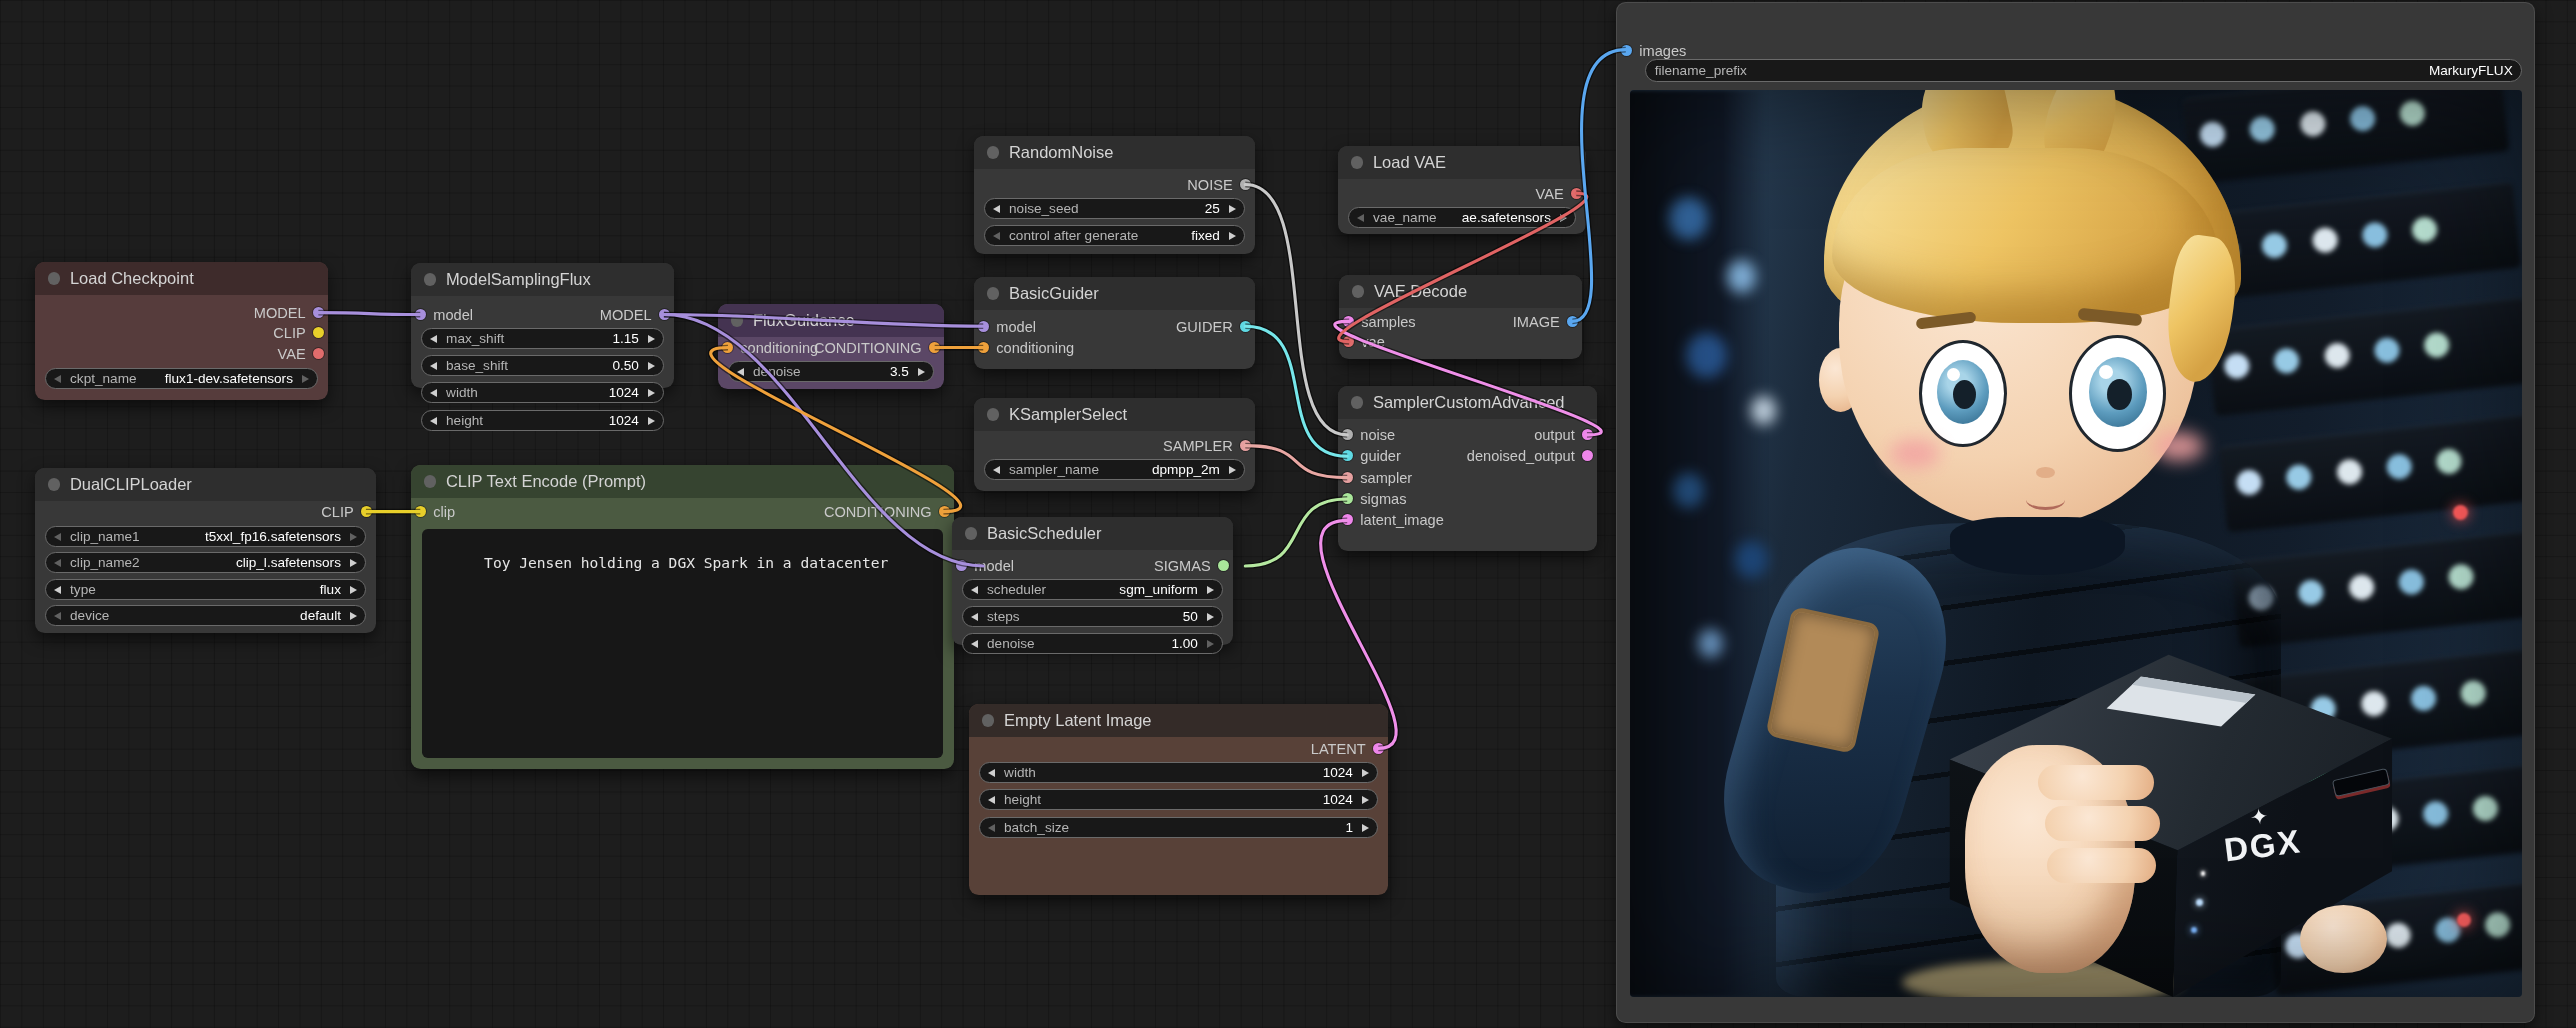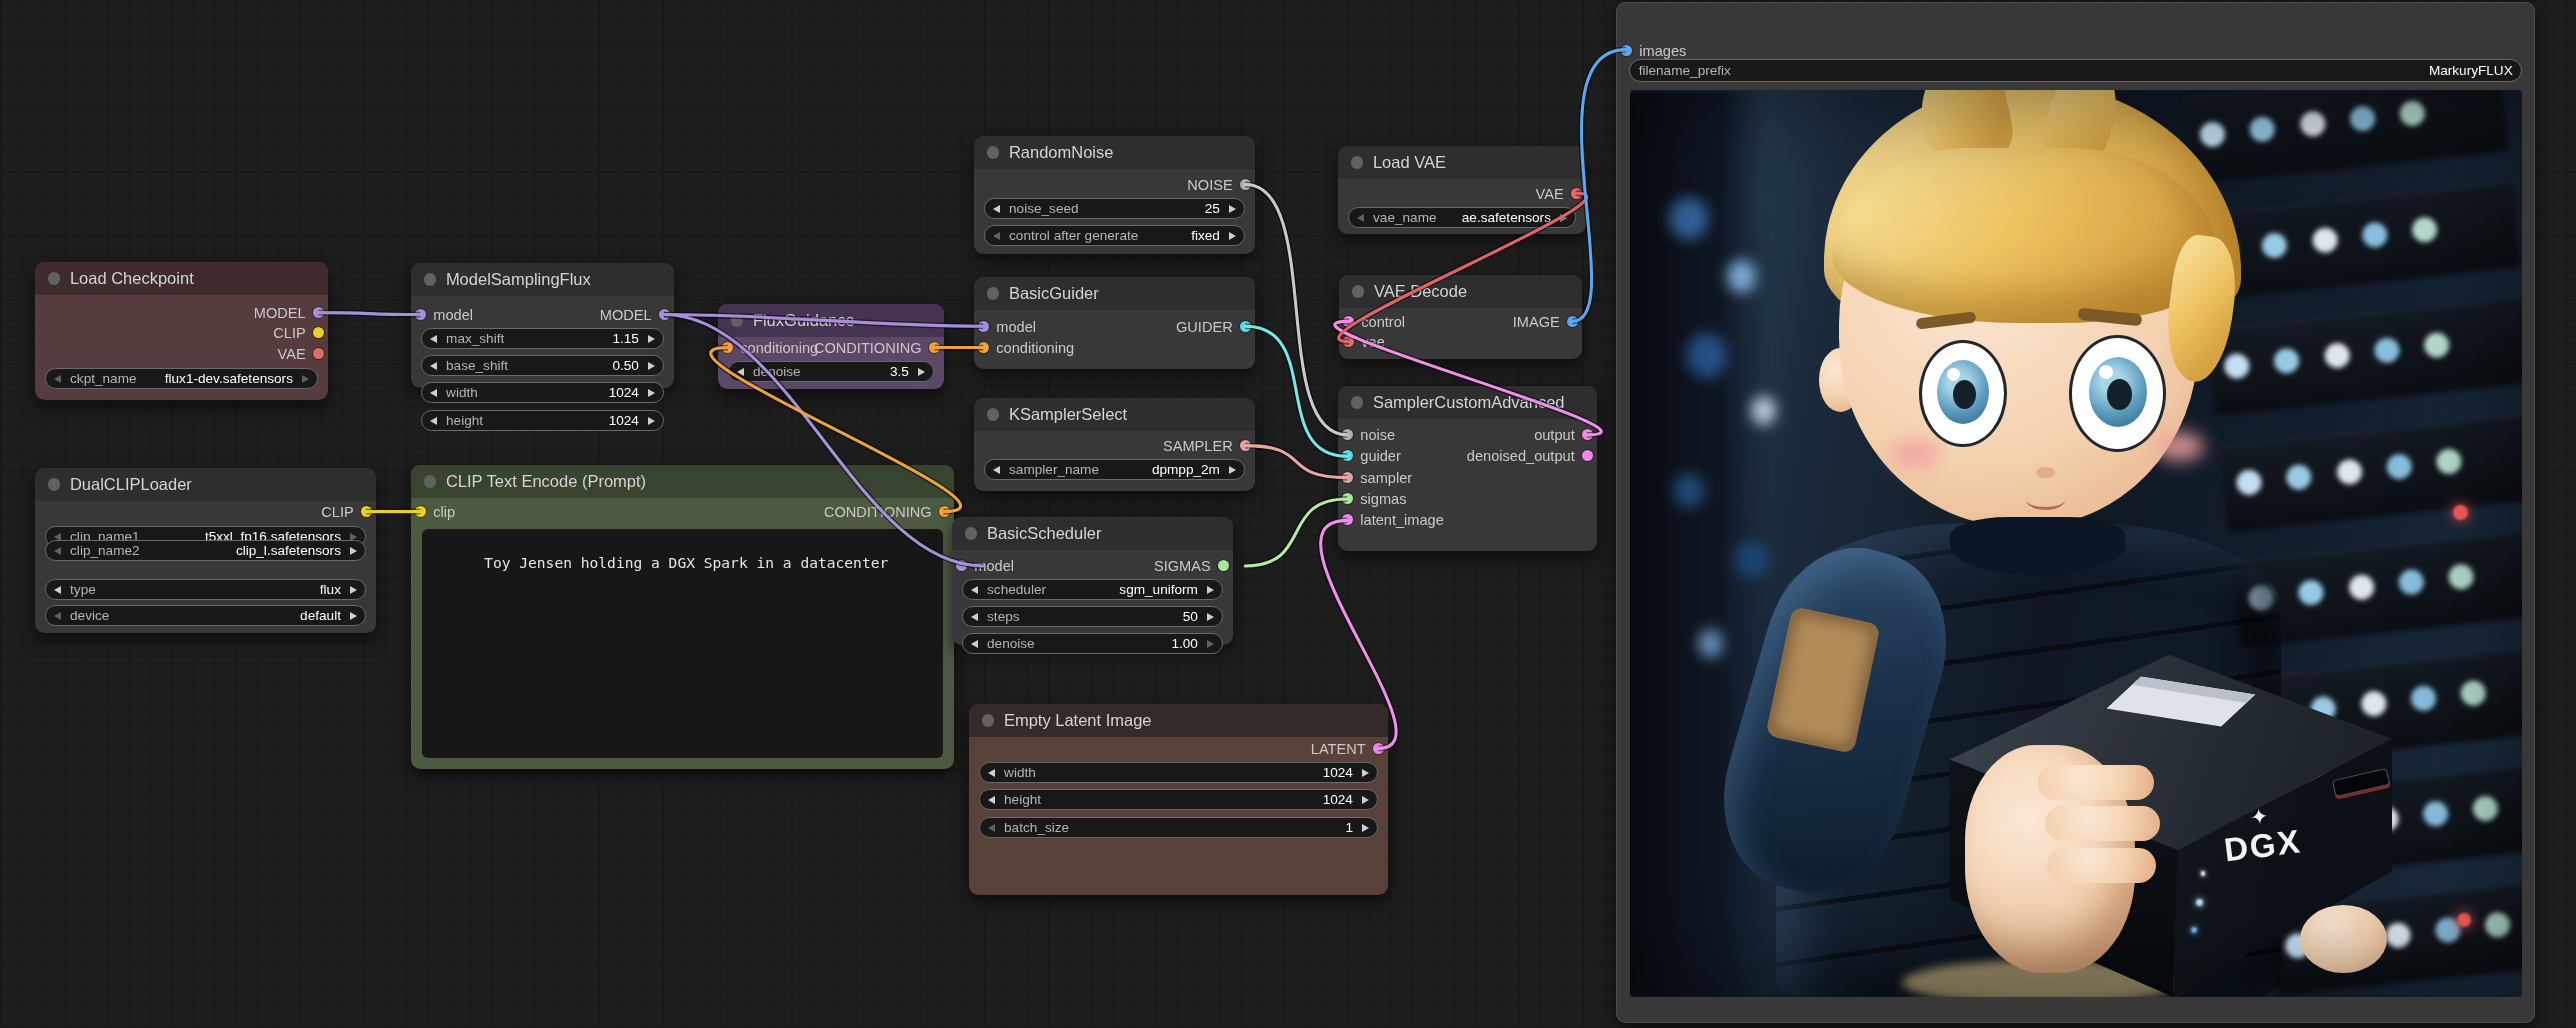--- a/index.html
+++ b/index.html
@@ -95,21 +95,21 @@
     <div class="prow out" style="top:33px">
       <span class="plbl">CLIP</span>
       <span class="pdot" style="background:#e8cf2a"></span>
     </div>
     <div class="pill" style="top:58px">
       <span class="arr arr-l dim"></span>
       <span class="plab">clip_name1</span>
       <span class="pval">t5xxl_fp16.safetensors</span>
       <span class="arr arr-r dim"></span>
     </div>
-    <div class="pill" style="top:72px">
+    <div class="pill" style="top:84px">
       <span class="arr arr-l dim"></span>
       <span class="plab">clip_name2</span>
       <span class="pval">clip_l.safetensors</span>
       <span class="arr arr-r"></span>
     </div>
     <div class="pill" style="top:111px">
       <span class="arr arr-l"></span>
       <span class="plab">type</span>
       <span class="pval">flux</span>
       <span class="arr arr-r"></span>
@@ -309,21 +309,21 @@
     </div>
   </div>
 
   <div class="node n-default" style="left:1339px;top:275px;width:243px;height:84px">
     <div class="nhead">
       <span class="ndot"></span>
       <span class="ntitle">VAE Decode</span>
     </div>
     <div class="prow in" style="top:36px">
       <span class="pdot" style="background:#ee86ea"></span>
-      <span class="plbl">control</span>
+      <span class="plbl">samples</span>
     </div>
     <div class="prow in" style="top:56px">
       <span class="pdot" style="background:#e06c6c"></span>
       <span class="plbl">vae</span>
     </div>
     <div class="prow out" style="top:36px">
       <span class="plbl">IMAGE</span>
       <span class="pdot" style="background:#5aa7f0"></span>
     </div>
   </div>
@@ -390,21 +390,21 @@
       <span class="pval">1</span>
       <span class="arr arr-r"></span>
     </div>
   </div>
 
   <div class="node n-default" style="left:1616px;top:1.9px;width:917px;height:1019px;border:1px solid rgba(255,255,255,.10)">
     <div class="prow in" style="top:37px">
       <span class="pdot" style="background:#5aa7f0"></span>
       <span class="plbl">images</span>
     </div>
-    <div class="pill" style="top:56px;left:12px;right:11.6px;height:23px;border-radius:12.6px">
+    <div class="pill" style="top:56px;left:28px;right:11.6px;height:23px;border-radius:12.6px">
       <span class="plab">filename_prefix</span>
       <span class="pval">MarkuryFLUX</span>
     </div>
 
     <div class="preview">
       <div class="rackL"></div>
 
       <div class="bok" style="left:39px;top:107px;width:39px;height:43px;background:#3b77b8"></div>
       <div class="bok" style="left:97px;top:170px;width:29px;height:33px;background:#8fc3ef"></div>
       <div class="bok" style="left:56px;top:243px;width:41px;height:45px;background:#2b5d9d"></div>

